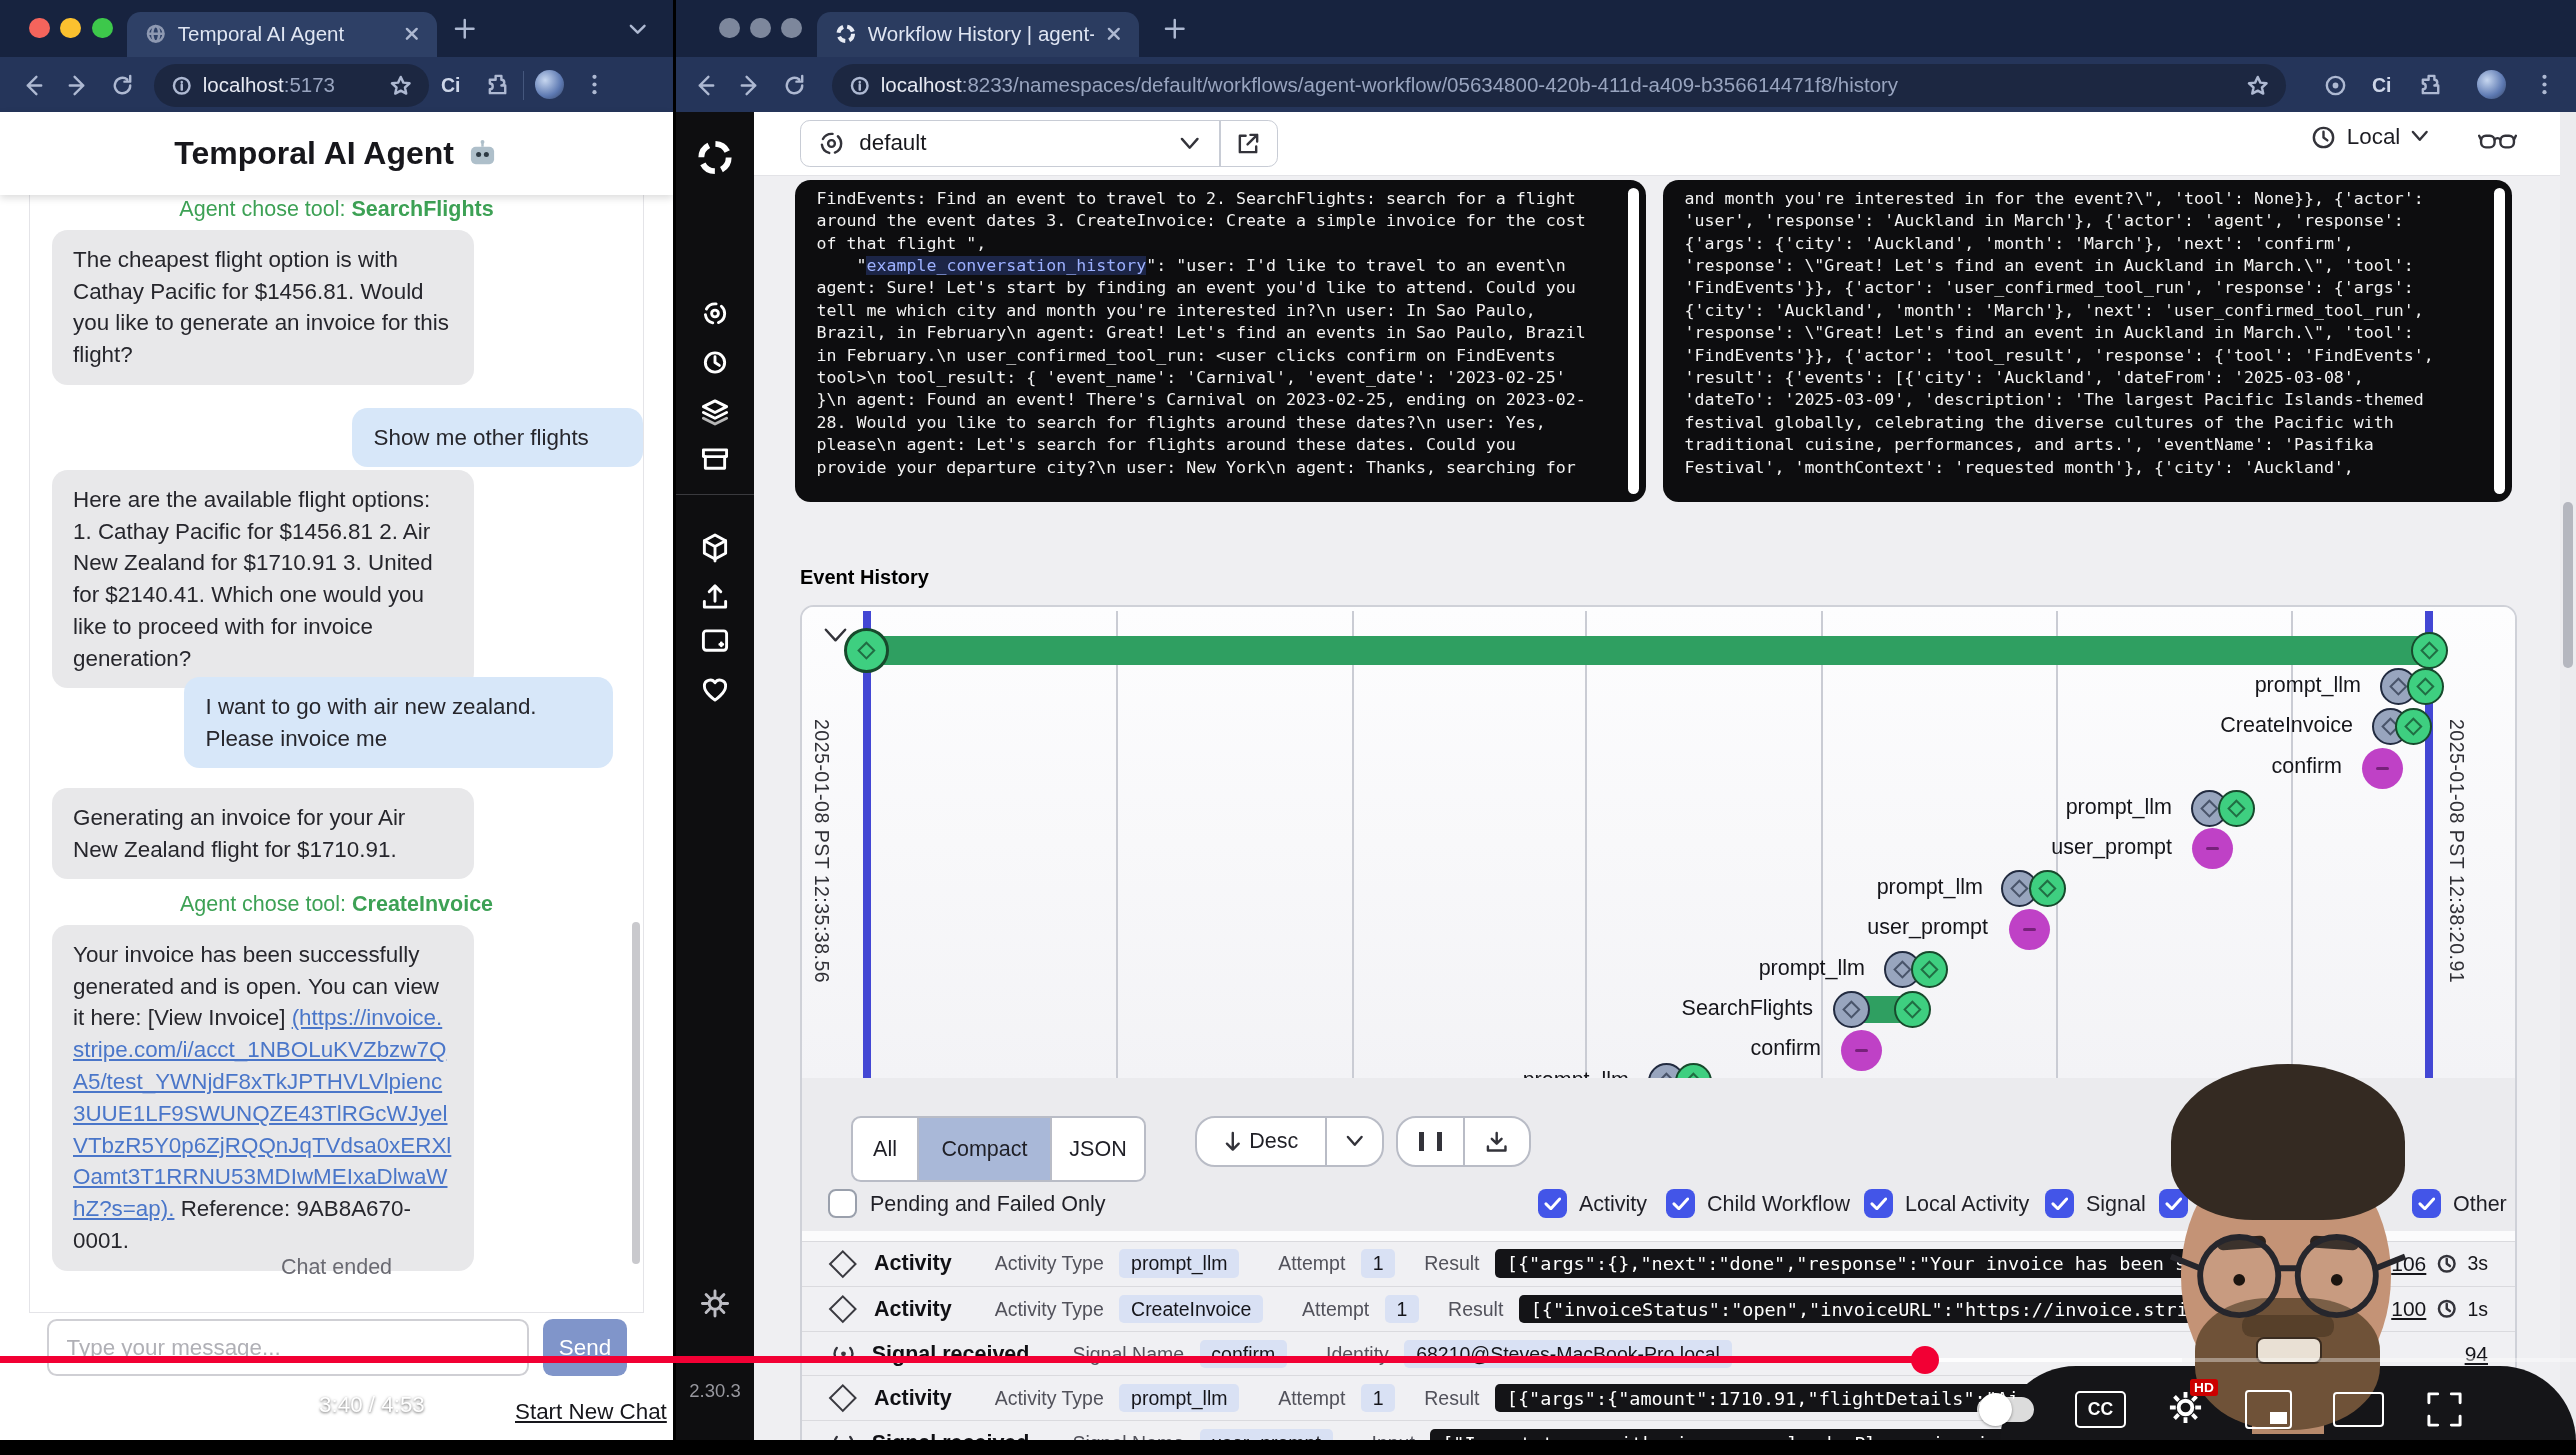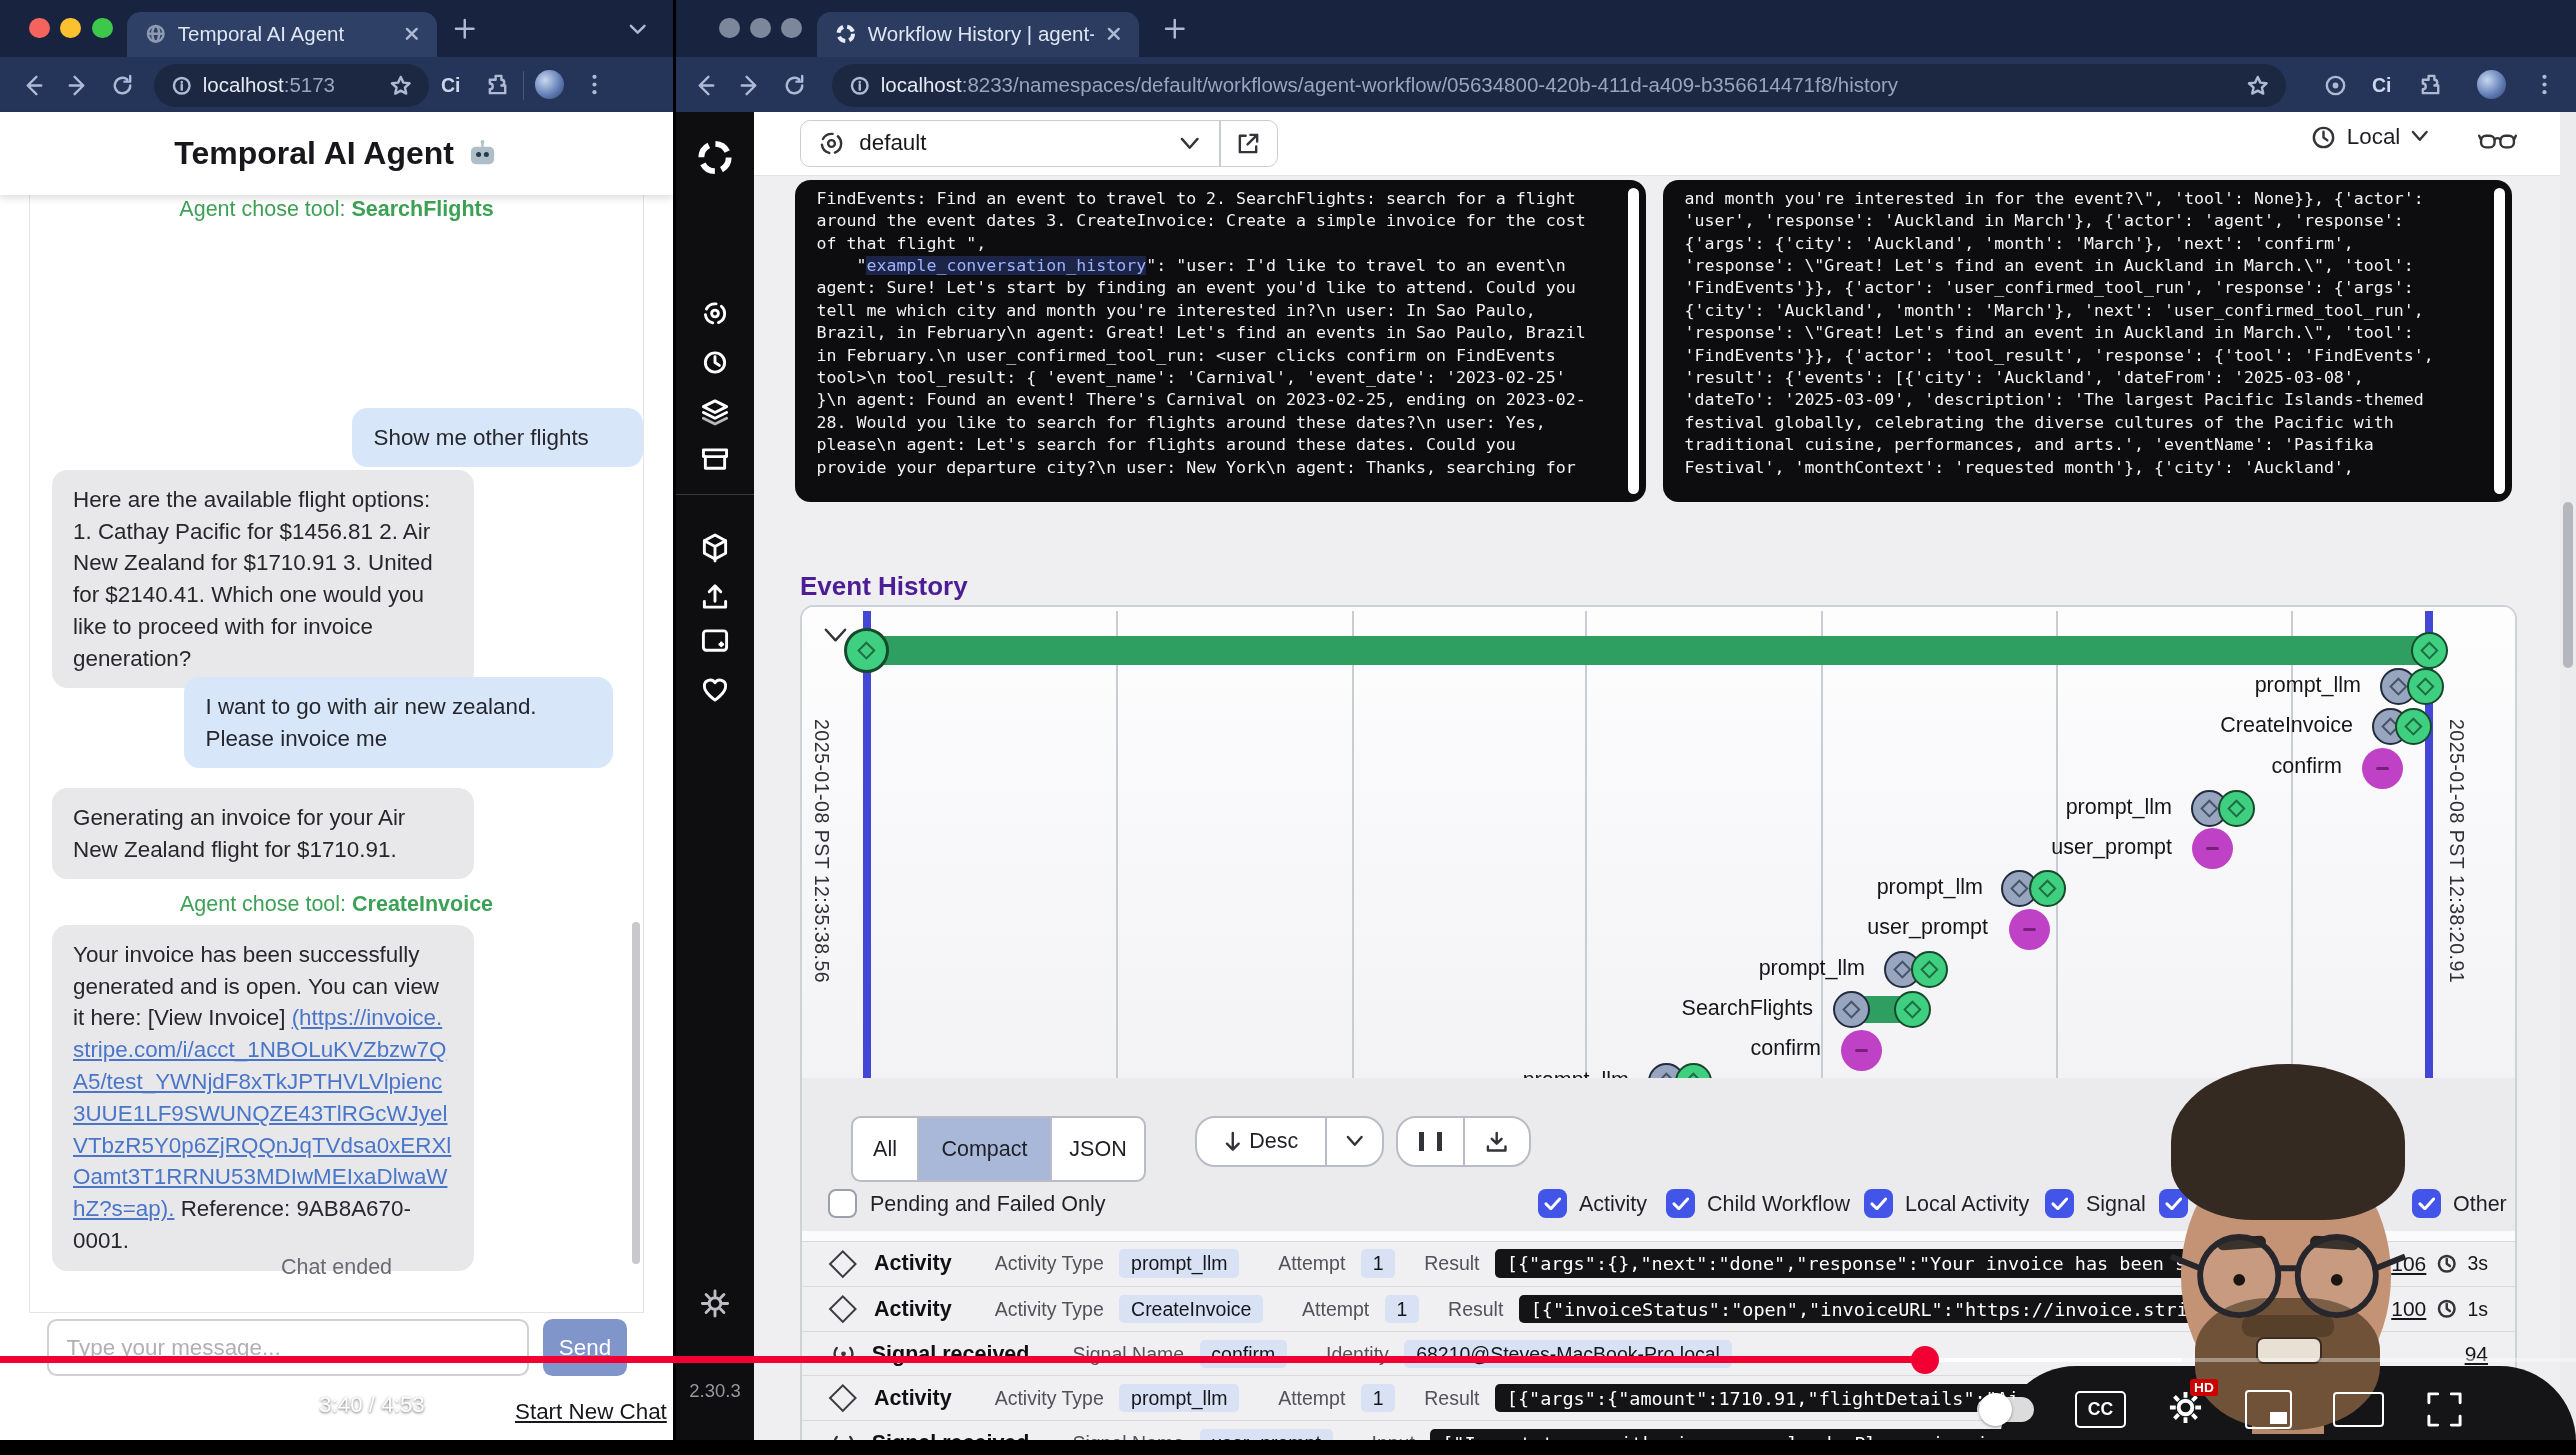--- a/index.html
+++ b/index.html
@@ -50,21 +50,21 @@
   .nspill{position:absolute;left:46px;top:7.8px;width:478px;height:47px;border:1.5px solid #c8ccd5;border-radius:9.8px;
           background:#fff;display:flex;align-items:center;box-sizing:border-box;}
   .nstext{font-size:22.4px;color:#17171c;margin-left:13.7px;flex:1;}
   .nsdiv{width:1.5px;height:100%;background:#c8ccd5;}
   .tzwrap{position:absolute;left:1556px;top:11.7px;display:flex;align-items:center;gap:9.8px;font-size:22.4px;color:#1d1d23;}
   .codepanel{position:absolute;top:68px;height:322px;background:#0d0d0f;border-radius:15.6px;color:#f2f2f2;
              font-family:"DejaVu Sans Mono",monospace;font-size:16.6px;line-height:22.4px;white-space:pre-wrap;
              padding:7.8px 33px 7.8px 21.5px;box-sizing:border-box;overflow:hidden;}
   .codepanel .hl{color:#9db1ff;background:rgba(70,100,220,.28);}
   .pscroll{position:absolute;right:6.8px;top:7.8px;bottom:7.8px;width:11.7px;background:#fff;border-radius:5.9px;}
-  .ehtitle{position:absolute;left:46px;top:437px;font-size:26px;font-weight:bold;color:#4c1d95;}
+  .ehtitle{position:absolute;left:46px;top:437px;font-size:20px;font-weight:bold;color:#000000;}
   .card{position:absolute;left:46px;top:493px;width:1717px;height:966px;border:2px solid #cfd1d8;border-radius:13.7px;
         background:#fbfbfc;overflow:hidden;box-sizing:border-box;}
   .plot{position:absolute;left:0;top:0;width:100%;height:471px;overflow:hidden;
         background:linear-gradient(#fdfdfe,#f3f3f6);border-bottom:2px solid #c4c6cd;}
   .grid{position:absolute;top:3.9px;bottom:0;width:2px;background:#caccd4;}
   .bluev{position:absolute;top:3.9px;bottom:0;width:7.8px;background:#4347d4;}
   .gbar{position:absolute;left:65px;top:29px;width:1565px;height:29px;background:#2f9f61;border-radius:3.9px;}
   .mc{position:absolute;border-radius:50%;box-sizing:border-box;display:flex;align-items:center;justify-content:center;}
   .mcg{width:37px;height:37px;background:#98a5be;border:2.9px solid #222b40;}
   .mcgr{width:37px;height:37px;background:#3ecf80;border:2.9px solid #174a2c;}
@@ -189,20 +189,21 @@
       <svg width="33" height="29" viewBox="0 0 34 30">
           <rect x="5" y="8" width="24" height="18" rx="5" fill="#aebfca"></rect>
           <circle cx="13" cy="16" r="2.6" fill="#2d3a44"></circle>
           <circle cx="21" cy="16" r="2.6" fill="#2d3a44"></circle>
           <path d="M17 8V4" stroke="#aebfca" stroke-width="2.5"></path>
           <circle cx="17" cy="3" r="2" fill="#aebfca"></circle>
         </svg>
     </div>
     <div class="chatarea">
       <div class="banner" style="top:2px"><span>Agent chose tool: </span><b>SearchFlights</b></div>
+      <div class="bub bub-a" style="top:35px">The cheapest flight option is with Cathay Pacific for $1456.81. Would you like to generate an invoice for this flight?</div>
       <div class="bub bub-u" style="top:213px;left:322px;width:291px">Show me other flights</div>
       <div class="bub bub-a" style="top:275px">Here are the available flight options: 1. Cathay Pacific for $1456.81 2. Air New Zealand for $1710.91 3. United for $2140.41. Which one would you like to proceed with for invoice generation?</div>
       <div class="bub bub-u" style="top:482px;left:154px;width:429px">I want to go with air new zealand. Please invoice me</div>
       <div class="bub bub-a" style="top:593px">Generating an invoice for your Air New Zealand flight for $1710.91.</div>
       <div class="banner" style="top:697px"><span>Agent chose tool: </span><b>CreateInvoice</b></div>
       <div class="bub bub-a" style="top:730px"><span>Your invoice has been successfully generated and is open. You can view it here: [View Invoice] </span><a class="chatlink">(https://invoice.stripe.com/i/acct_1NBOLuKVZbzw7QA5/test_YWNjdF8xTkJPTHVLVlpienc3UUE1LF9SWUNQZE43TlRGcWJyelVTbzR5Y0p6ZjRQQnJqTVdsa0xERXlOamt3T1RRNU53MDIwMEIxaDlwaWhZ?s=ap).</a><span> Reference: 9AB8A670-0001.</span></div>
       <div class="chatended" style="top:1060px">Chat ended</div>
       <div class="cscroll" style="top:727px;height:342px"></div>
     </div>
     <input class="chatinput" type="text" placeholder="Type your message..." style="">

